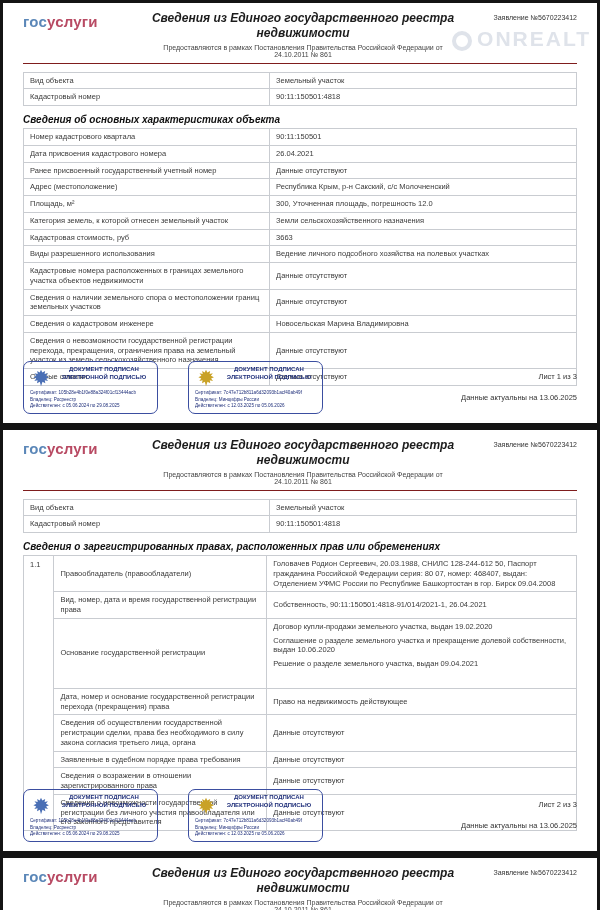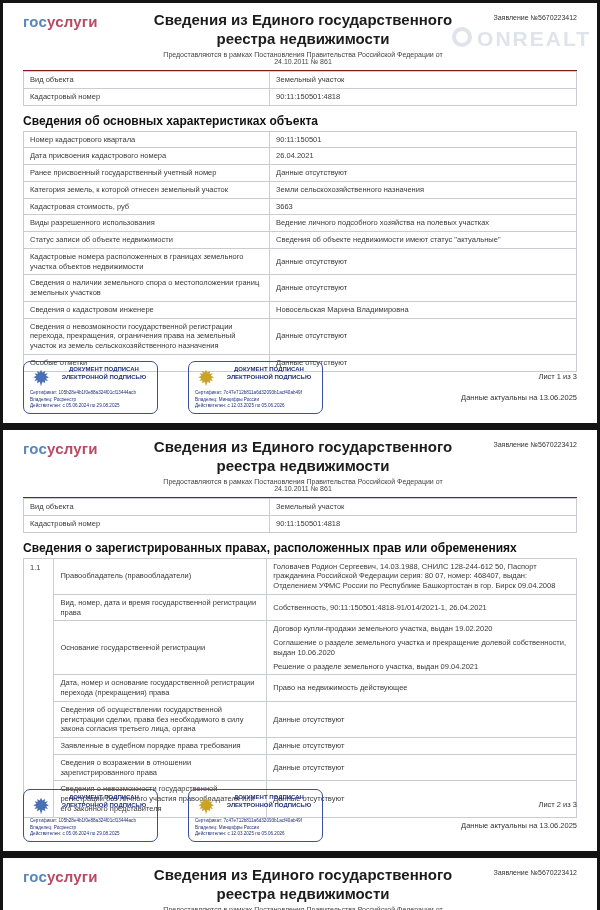--- a/index.html
+++ b/index.html
@@ -24,43 +24,44 @@
   
   .hdr {
     display:flex; align-items:flex-start;
     border-bottom:1px solid #7f1d1d;
     padding:3px 0 5px 0;
   }
   .logo { width:118px; font-size:15px; font-weight:bold; letter-spacing:.2px; padding-top:2px; }
   .logo .gos { color:#5b87b8; }
   .logo .uslugi { color:#b84a63; }
   .hdr-center { flex:1; text-align:center; padding:0 6px; }
-  .doc-title { font-size:15px; font-weight:bold; color:#1c1c1c; line-height:1.25; }
+  .doc-title { font-size:12px; font-weight:bold; color:#1c1c1c; line-height:1.25;font-style:italic; }
   .doc-subtitle { font-size:7px; color:#444; margin-top:2.5px; }
   .app-no { width:112px; text-align:right; font-size:7px; color:#333; padding-top:3px; }
 
   
   table { width:100%; border-collapse:collapse; table-layout:fixed; }
   td {
     border:1px solid #c9ccd1;
     font-size:7.5px; color:#3a3a3a;
     padding:3px 6px; line-height:1.3;
     vertical-align:middle;
     word-wrap:break-word;
   }
-  .obj-table { }
+  .obj-table { margin-top:8px; }
   .obj-table .col-label { width:44.5%; }
   .sec-title {
-    font-size:12px; font-weight:bold; color:#111;
+    font-size:10px; font-weight:bold; color:#111;
     margin:8px 0 3px 0;
+    font-style:italic;
   }
   .rights-table .col-no { width:5.5%; vertical-align:top; padding-top:4px; }
   .rights-table .col-label { width:38.5%; }
   .rights-table p { margin:0 0 4px 0; }
-  .rights-table p:last-child { margin-bottom:0; }
+  .rights-table p:last-child { margin-bottom:16px; }
 
   
   .page-bottom {
     position:absolute; left:20px; right:20px; bottom:9px;
     display:flex; align-items:center;
   }
   .stamps { display:flex; gap:30px; }
   .stamp {
     width:135px; min-height:50px;
     border:1.5px solid #3b4ea0; border-radius:7px;
@@ -76,21 +77,21 @@
   .stamp-meta div { white-space:nowrap; overflow:hidden; }
   .footer-right {
     margin-left:auto; text-align:right;
     display:flex; flex-direction:column; gap:12px;
     font-size:7.5px; color:#333; padding-bottom:2px;
   }
 
   
   .watermark {
     position:absolute; top:24px; right:6px;
-    display:flex; align-items:flex-start; gap:5px;
+    display:flex; align-items:flex-end; gap:5px;
     color:#dfe3ea; pointer-events:none;
   }
   .wm-circle {
     width:20px; height:20px; border:4px solid #dfe3ea; border-radius:50%;
   }
   .wm-text { font-size:21px; font-weight:bold; letter-spacing:2px; }
 </style>
 </head>
 <body>
 
@@ -131,34 +132,38 @@
         </tr>
     <tr>
           <td>Дата присвоения кадастрового номера</td>
           <td>26.04.2021</td>
         </tr>
     <tr>
           <td>Ранее присвоенный государственный учетный номер</td>
           <td>Данные отсутствуют</td>
         </tr>
     <tr>
+          <td>Адрес (местоположение)</td>
+          <td>Республика Крым, р-н Сакский, с/с Молочненский</td>
+        </tr>
+    <tr>
+          <td>Площадь, м²</td>
+          <td>300, Уточненная площадь, погрешность 12.0</td>
+        </tr>
+    <tr>
           <td>Категория земель, к которой отнесен земельный участок</td>
           <td>Земли сельскохозяйственного назначения</td>
         </tr>
     <tr>
           <td>Кадастровая стоимость, руб</td>
           <td>3663</td>
         </tr>
     <tr>
           <td>Виды разрешенного использования</td>
           <td>Ведение личного подсобного хозяйства на полевых участках</td>
-        </tr>
-    <tr>
-          <td>Статус записи об объекте недвижимости</td>
-          <td>Сведения об объекте недвижимости имеют статус "актуальные"</td>
         </tr>
     <tr>
           <td>Кадастровые номера расположенных в границах земельного участка объектов недвижимости</td>
           <td>Данные отсутствуют</td>
         </tr>
     <tr>
           <td>Сведения о наличии земельного спора о местоположении границ земельных участков</td>
           <td>Данные отсутствуют</td>
         </tr>
     <tr>
@@ -237,21 +242,21 @@
     </tr>
   </tbody>
     </table>
 
   <div class="sec-title">Сведения о зарегистрированных правах, расположенных прав или обременениях</div>
   <table class="rights-table">
     <tbody>
         <tr>
       <td class="col-no" rowspan="8">1.1</td>
       <td class="col-label">Правообладатель (правообладатели)</td>
-      <td>Головачев Родион Сергеевич, 14.03.1988, СНИЛС 128-244-612 50, Паспорт гражданина Российской Федерации серия: 80 07, номер: 468407, выдан: Отделением УФМС России по Республике Башкортостан в гор. Бирск 09.04.2008</td>
+      <td>Головачев Родион Сергеевич, 20.03.1988, СНИЛС 128-244-612 50, Паспорт гражданина Российской Федерации серия: 80 07, номер: 468407, выдан: Отделением УФМС России по Республике Башкортостан в гор. Бирск 09.04.2008</td>
     </tr>
     <tr>
       <td>Вид, номер, дата и время государственной регистрации права</td>
       <td>Собственность, 90:11:150501:4818-91/014/2021-1, 26.04.2021</td>
     </tr>
     <tr>
       <td>Основание государственной регистрации</td>
       <td>
         <p>Договор купли-продажи земельного участка, выдан  19.02.2020</p>
         <p>Соглашение о разделе земельного участка и прекращение долевой собственности, выдан 10.06.2020</p>

